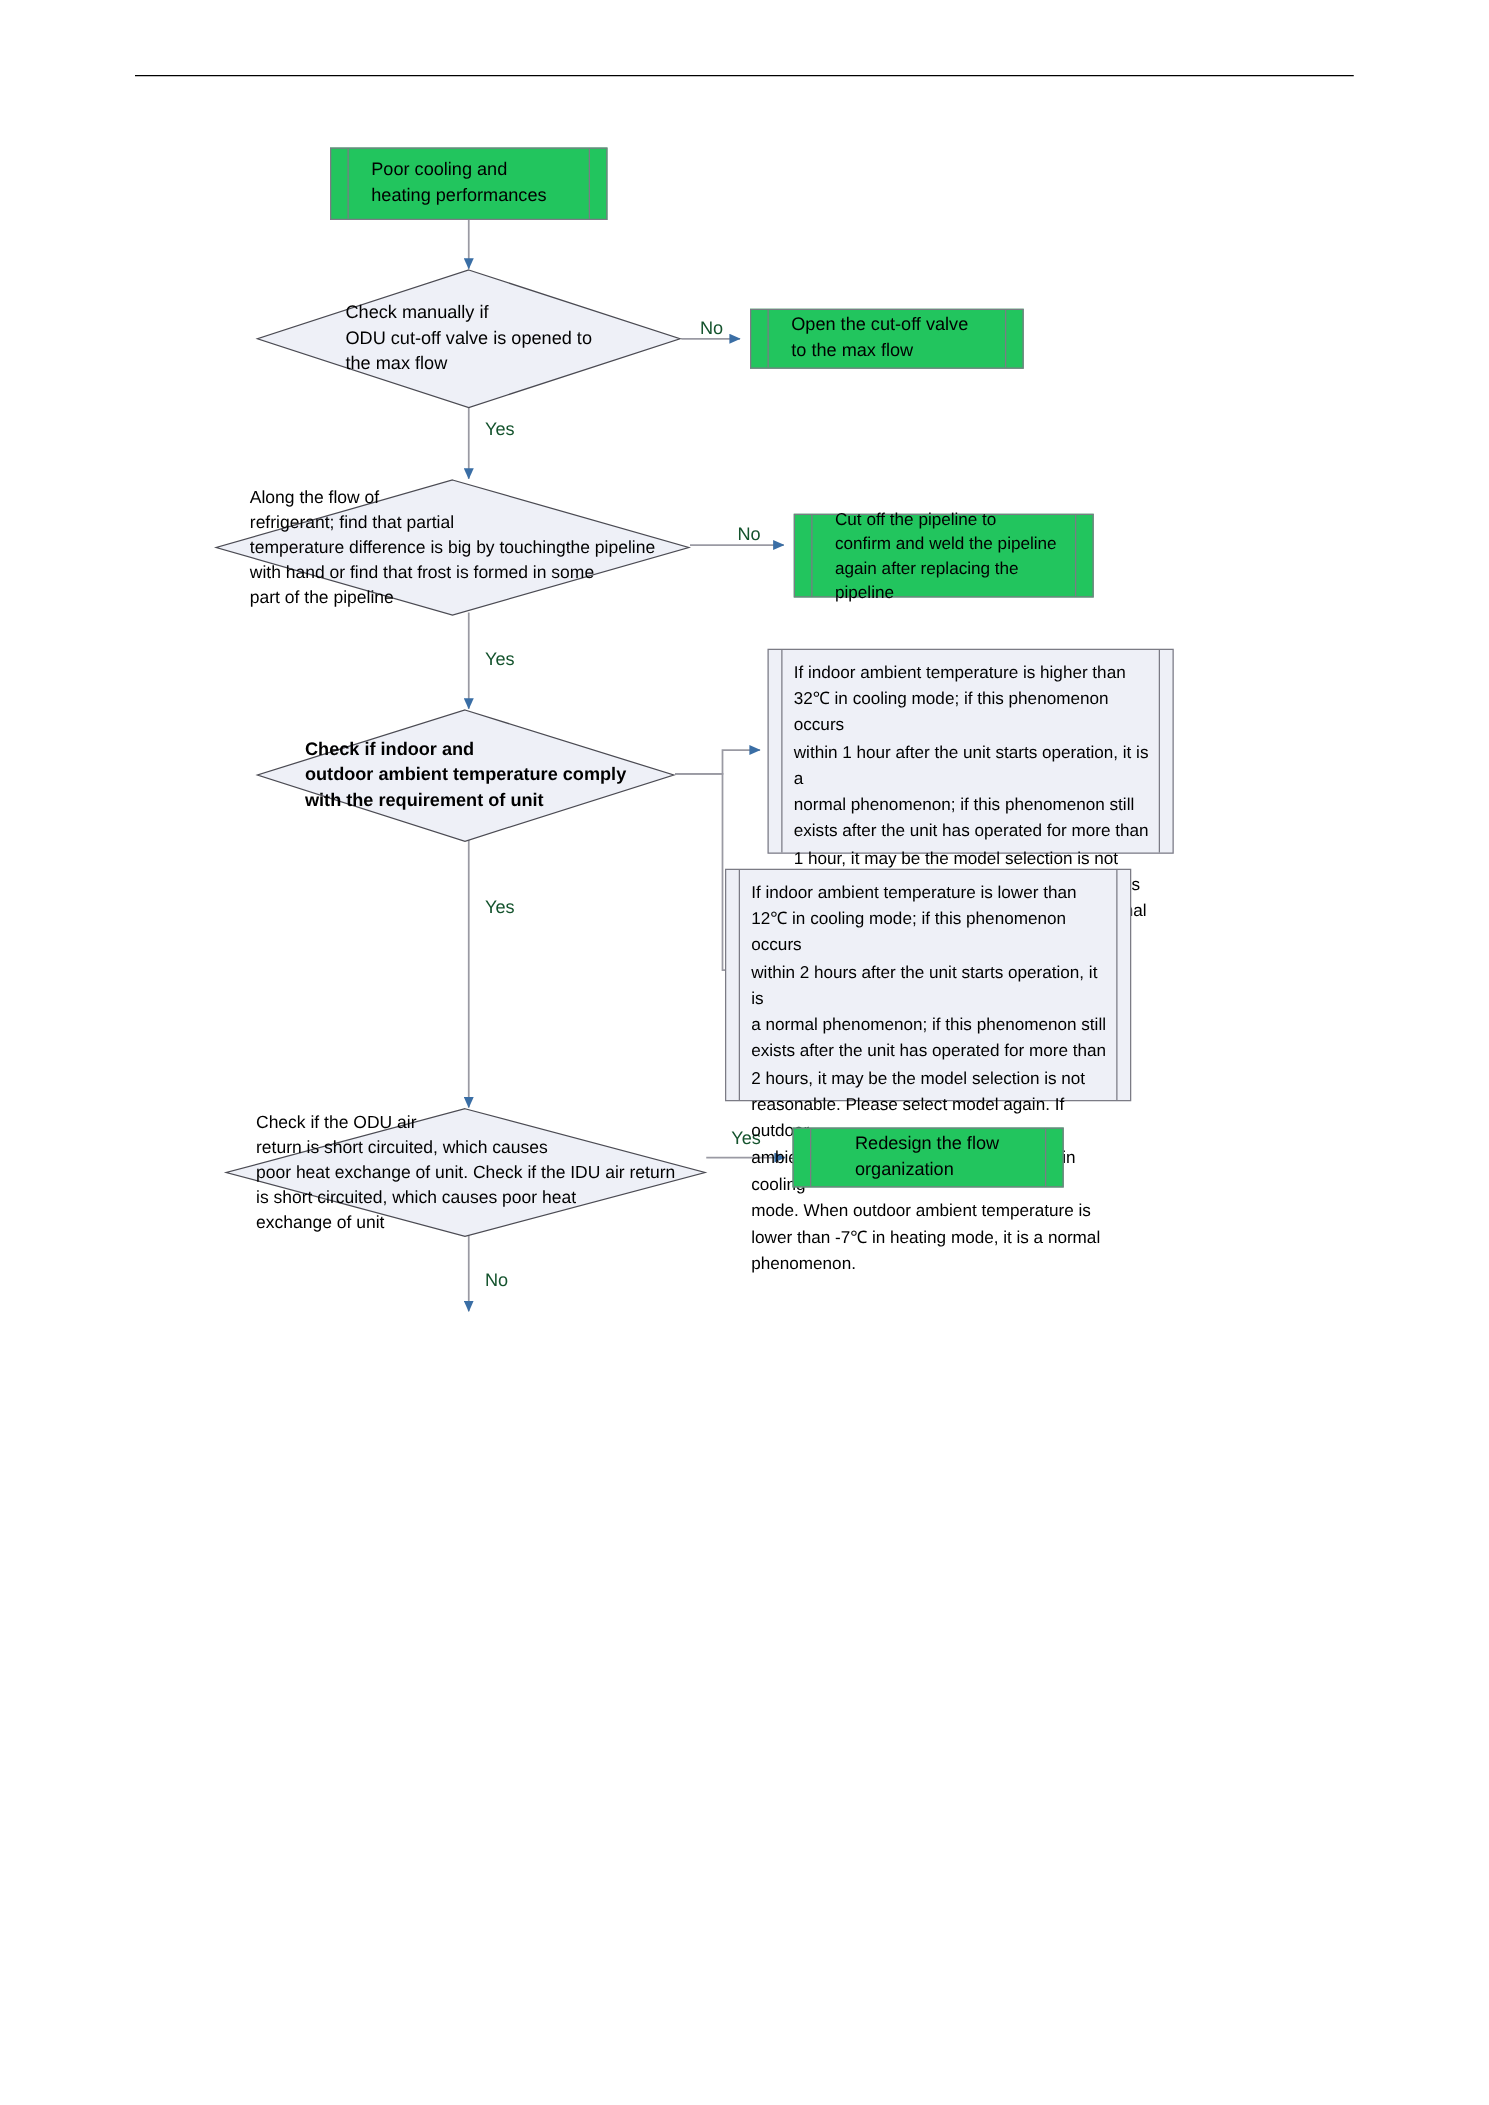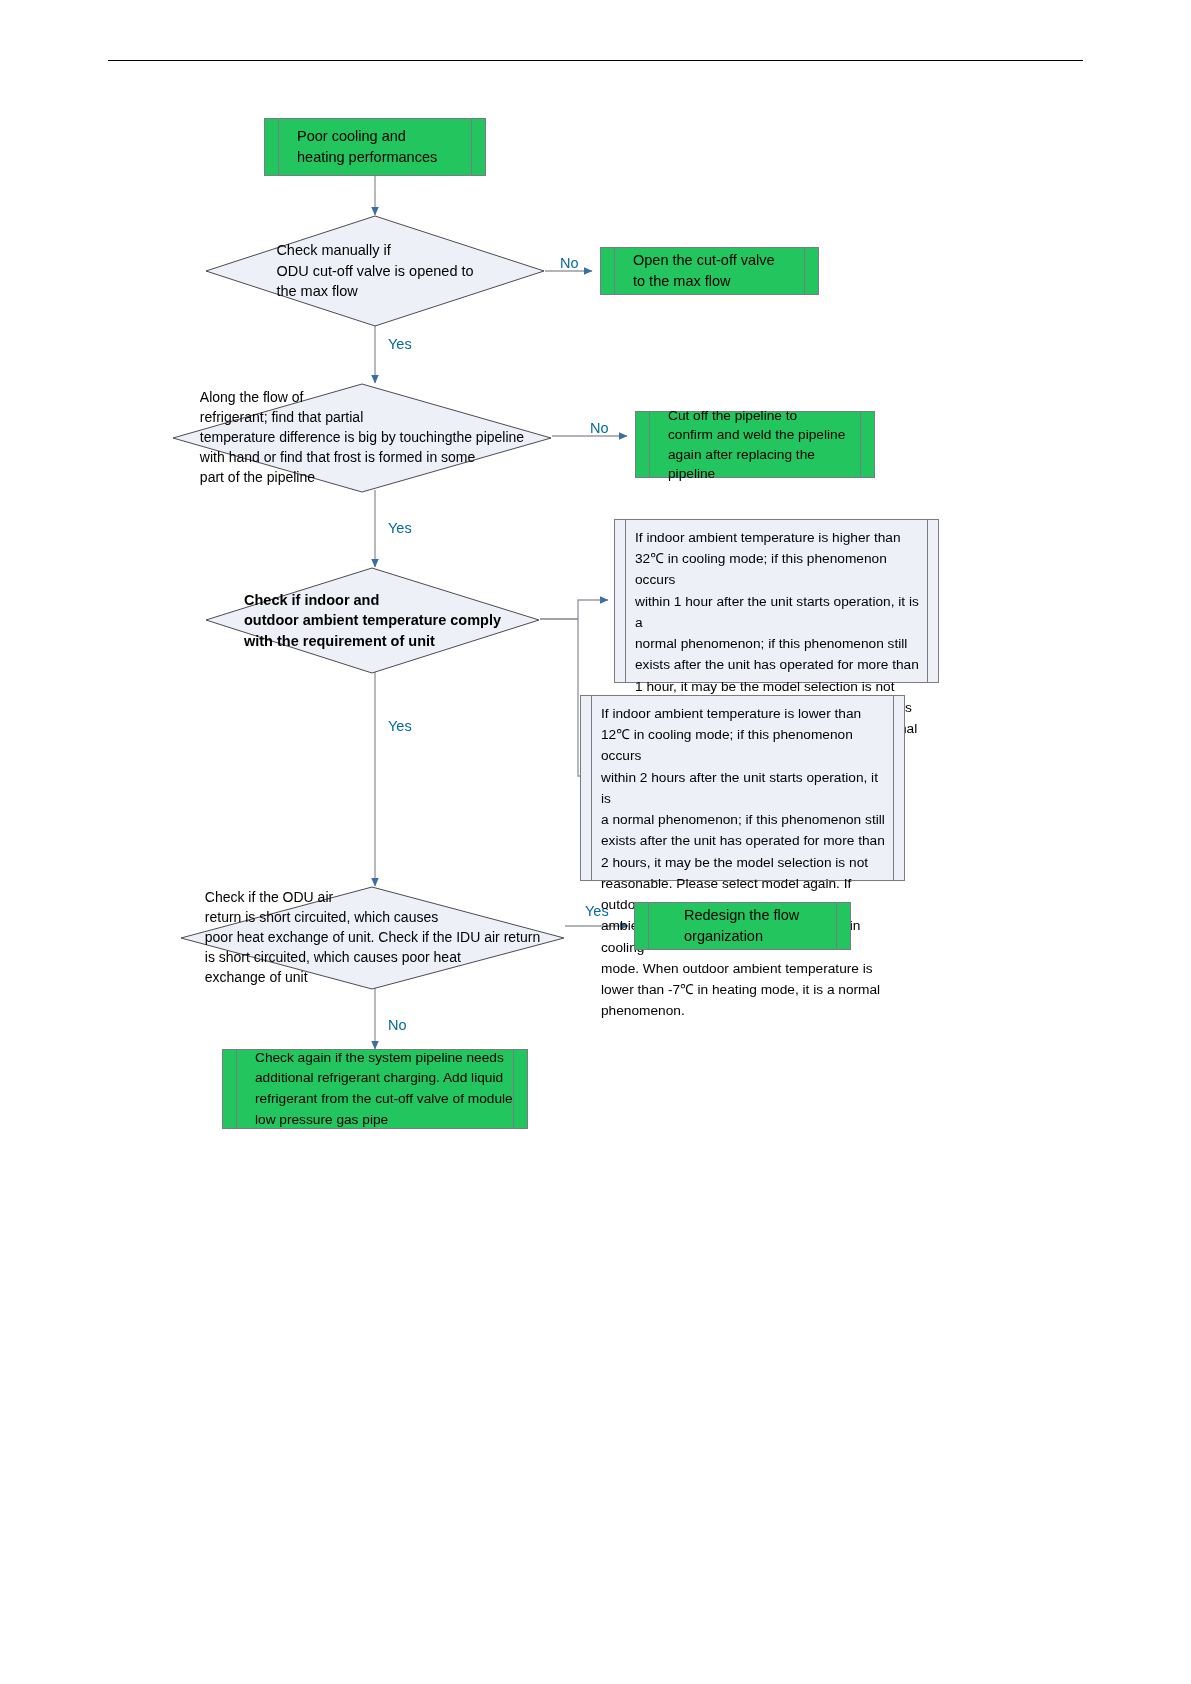--- a/index.html
+++ b/index.html
@@ -111,21 +111,21 @@
     left: 0;
     top: 0;
     width: 1191px;
     height: 1684px;
     pointer-events: none;
   }
   .edge-label {
     position: absolute;
     font-size: 14.5px;
     line-height: 1;
-    color: #0369a1;
+    color: #14532d;
   }
 </style>
 </head>
 <body>
 
 <div id="page">
 
   <div class="hrule"></div>
 
   <svg class="conn" viewBox="0 0 1191 1684" width="1191" height="1684">
@@ -258,22 +258,14 @@
 exchange of unit</div>
   </div>
 
   <div class="box" style="left:634px; top:902px; width:217px; height:48px;">
     <div class="inner">
       <div class="txt" style="padding-left:26px;">Redesign the flow
 organization</div>
     </div>
   </div>
 
-  <div class="box" style="left:222px; top:1049px; width:306px; height:80px;">
-    <div class="inner">
-      <div class="txt" style="font-size:13.7px; line-height:1.5;">Check again if the system pipeline needs
-additional refrigerant charging. Add liquid
-refrigerant from the cut-off valve of module
-low pressure gas pipe</div>
-    </div>
-  </div>
 
 </div>
 
 </body></html>

